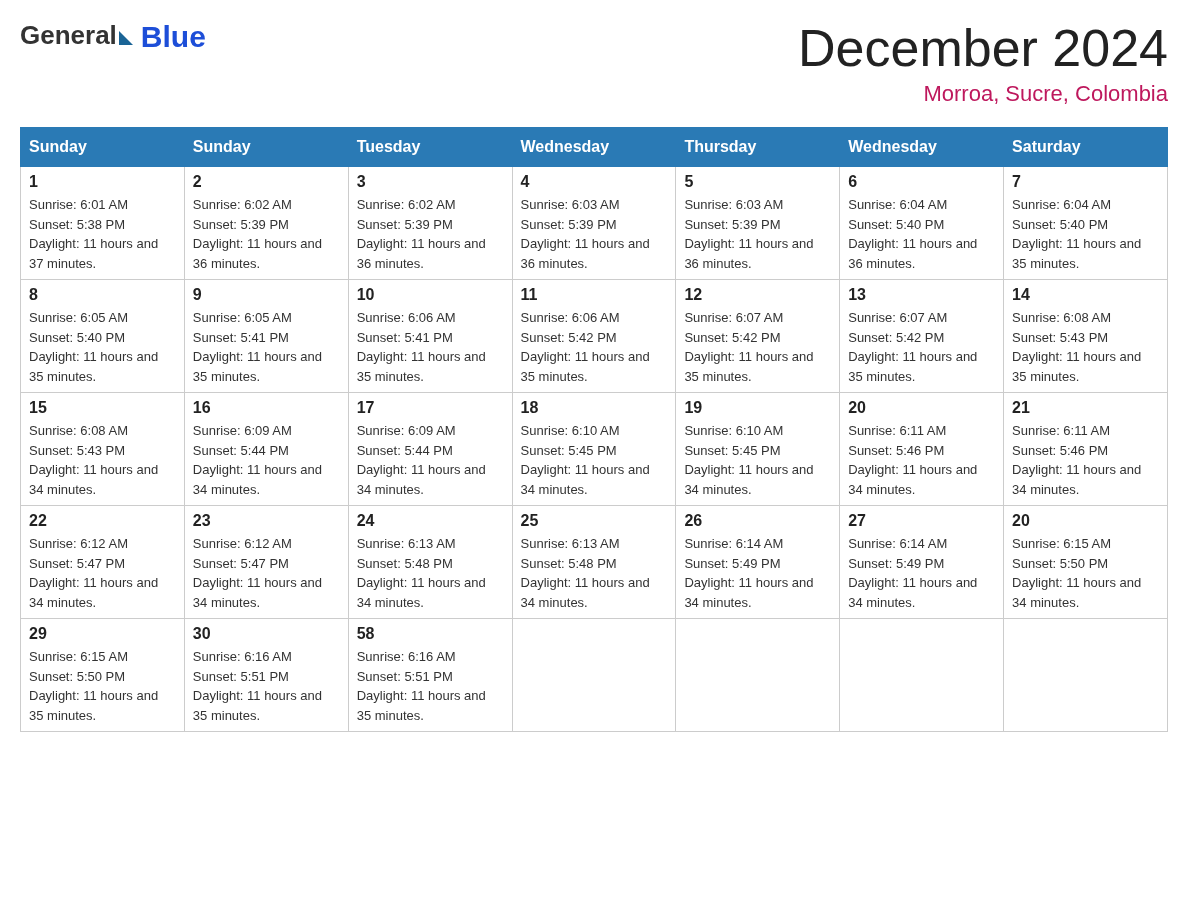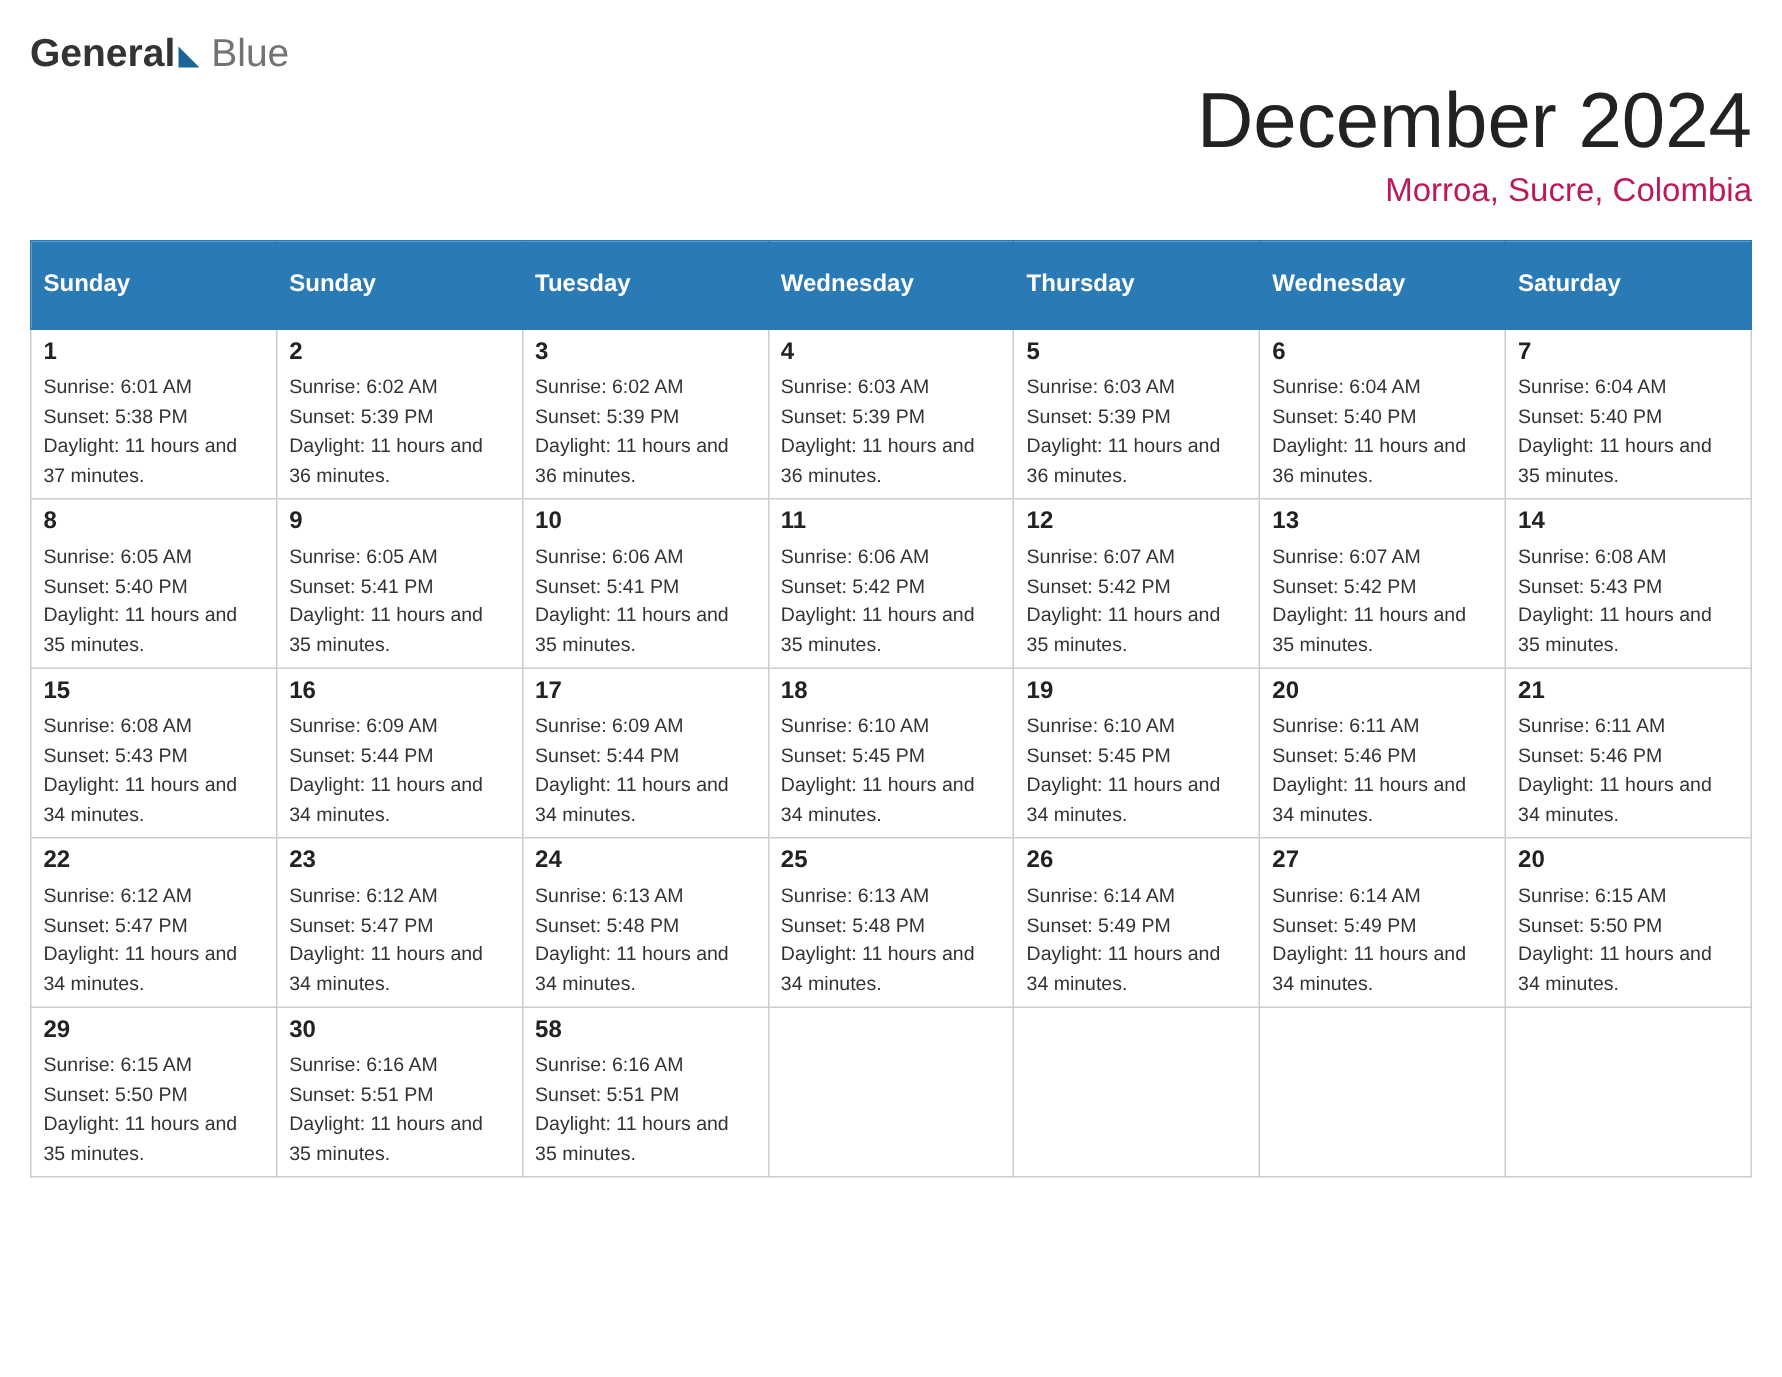--- a/index.html
+++ b/index.html
@@ -35,28 +35,27 @@
       width: 0;
       height: 0;
       border-left: 14px solid #1a6496;
       border-top: 14px solid transparent;
       border-bottom: 0px solid transparent;
       display: inline-block;
       margin-left: 2px;
       margin-top: 4px;
     }
     .logo-blue {
-      color: #737373;
-      font-size: 26px;
-      font-weight: normal;
+      color: #1d4ed8;
+      font-size: 30px;
+      font-weight: bold;
       margin-left: 4px;
     }
     .title-block {
       text-align: right;
-      margin-top: 33px;
     }
     .month-title {
       font-size: 52px;
       font-weight: normal;
       color: #222;
       line-height: 1.1;
     }
     .location-title {
       font-size: 22px;
       color: #be185d;
@@ -65,21 +64,21 @@
     .calendar-table {
       width: 100%;
       border-collapse: collapse;
       border: 1px solid #ccc;
     }
     .calendar-table th {
       background-color: #2a7ab5;
       color: #fff;
       font-size: 16px;
       font-weight: bold;
-      padding: 20px 8px;
+      padding: 10px 8px;
       text-align: left;
       border: 1px solid #2a7ab5;
     }
     .calendar-table td {
       vertical-align: top;
       border: 1px solid #ccc;
       padding: 6px 8px;
       width: 14.28%;
       min-height: 100px;
     }

